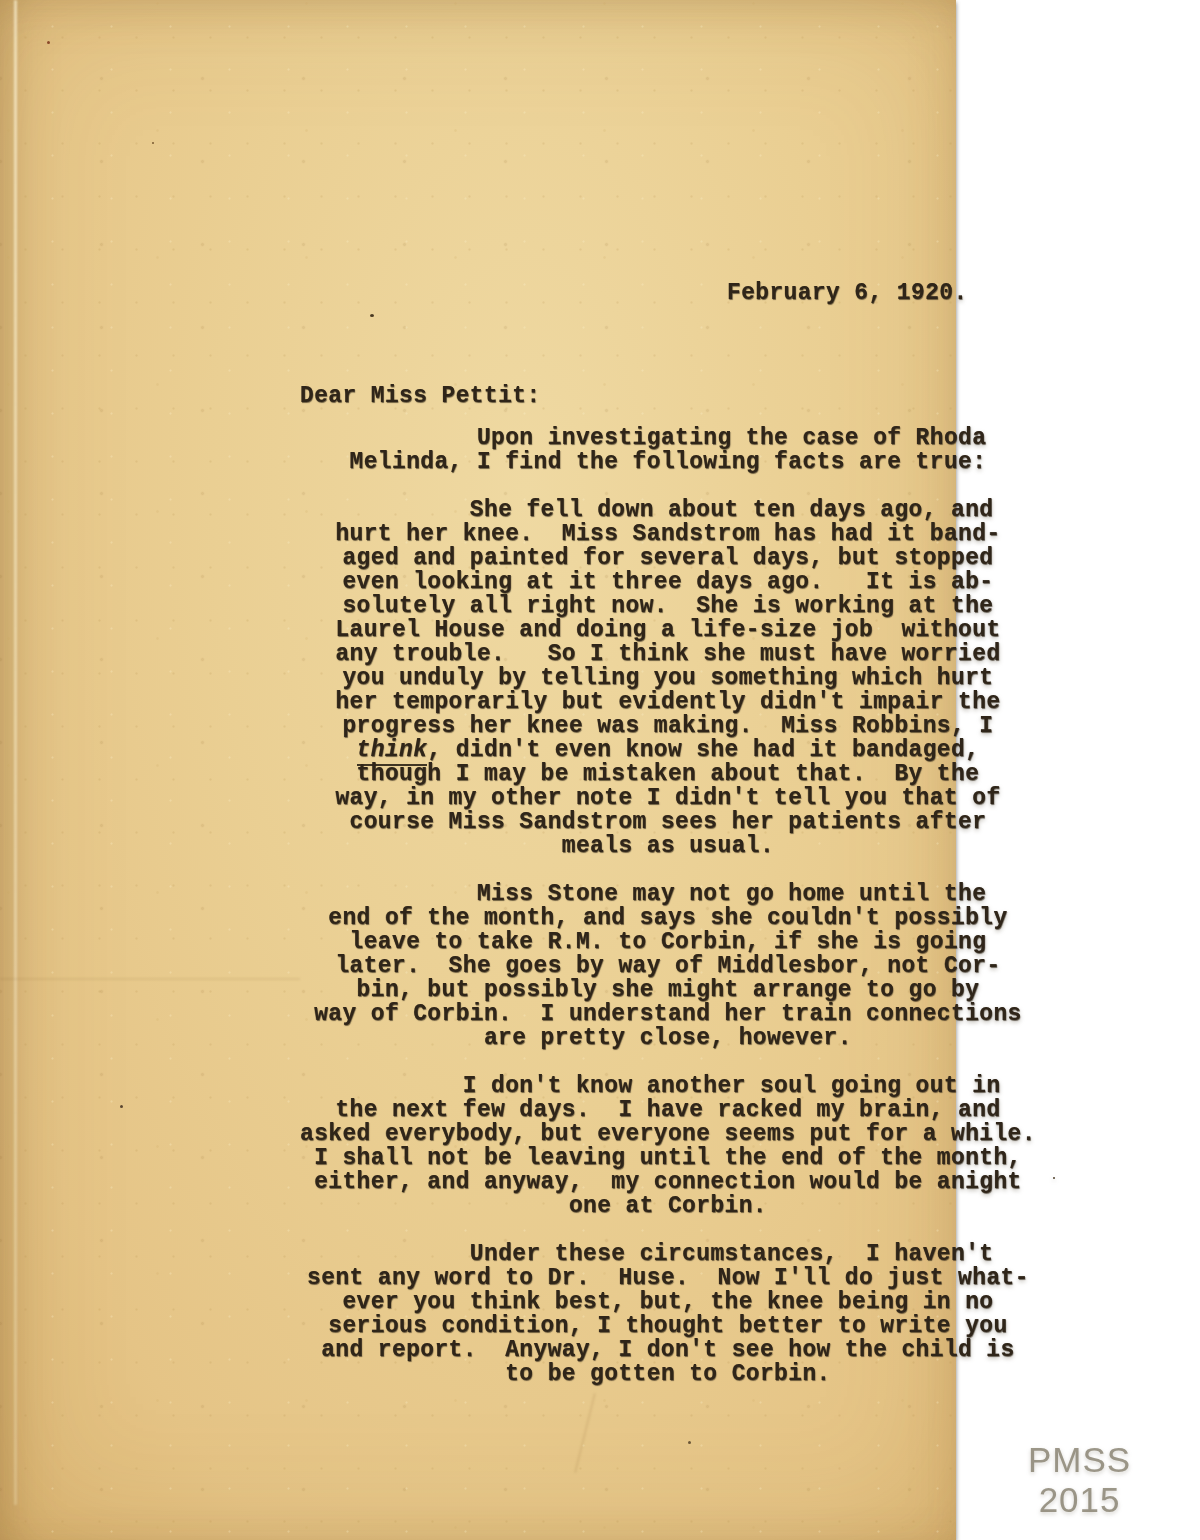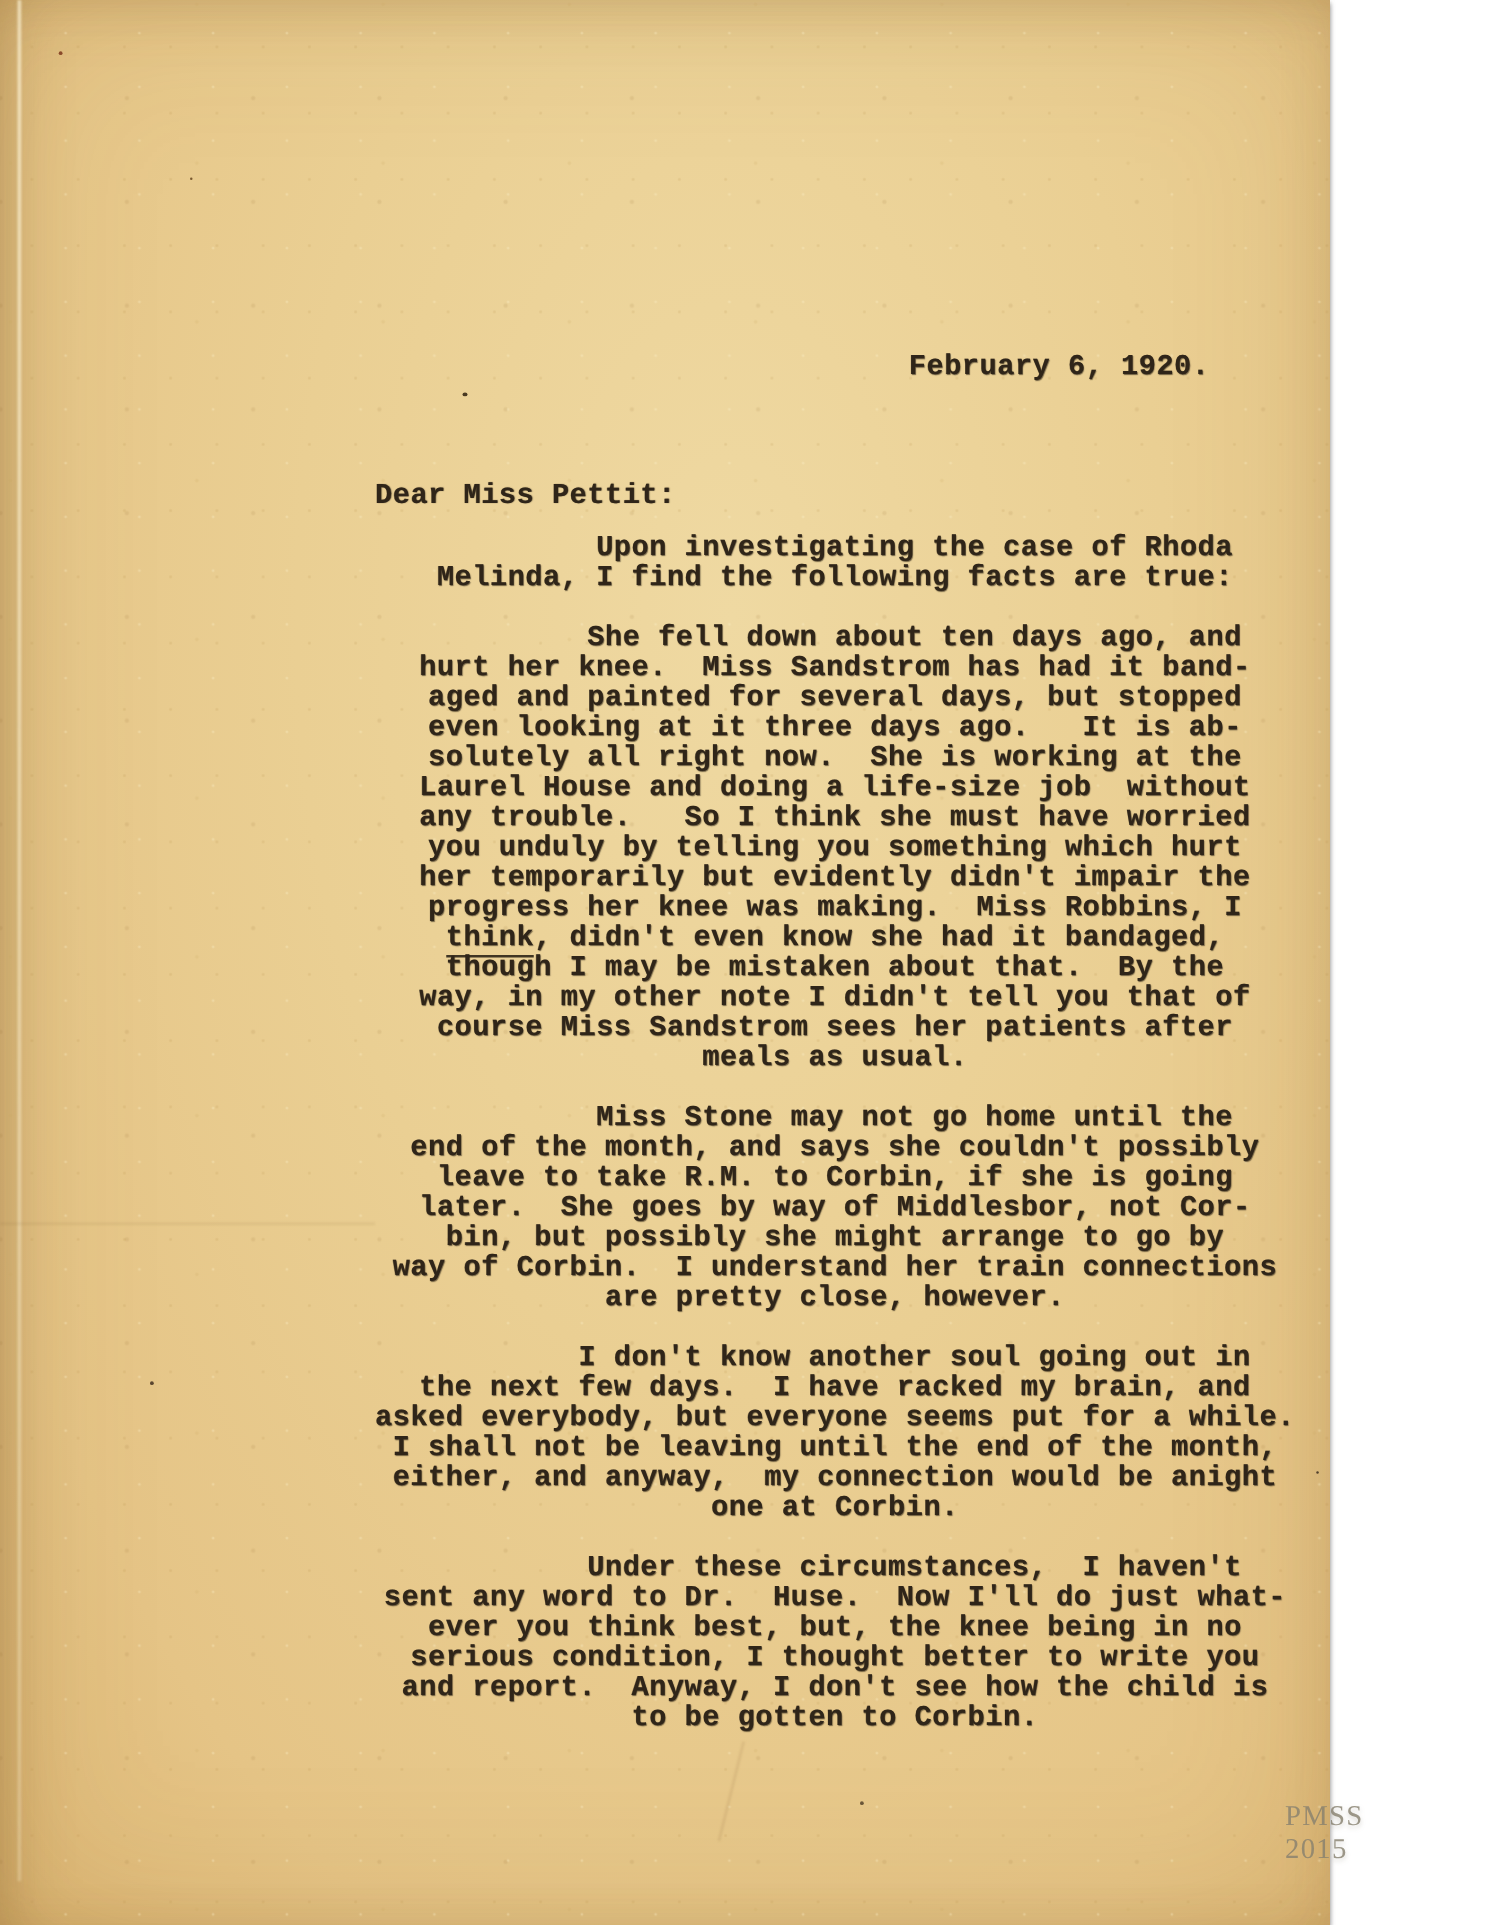--- a/index.html
+++ b/index.html
@@ -6,21 +6,21 @@
     margin: 0;
     padding: 0;
     width: 1200px;
     height: 1540px;
     overflow: hidden;
     background: #ffffff;
     font-family: "Liberation Mono", monospace;
   }
   .stage {
     position: relative;
-    width: 1064px;
+    width: 956px;
     height: 1540px;
     background: #ffffff;
   }
   
   .fiber {
     position: absolute;
     inset: 0;
     background: #e9d7a9;
     clip-path: polygon(0 0, 1200 0, 1200 1484, 1180 1487, 1155 1480, 1130 1493,
       1100 1485, 1070 1495, 1045 1526, 1010 1514, 975 1508, 940 1500, 905 1510,
@@ -76,29 +76,31 @@
                  -0.3px 0 0.5px rgba(45, 35, 22, 0.35);
   }
   .date-line    { top: 281px;  left: 727px; }
   .salutation   { top: 384px;  left: 300px; text-align: right; }
   .letter-body  { top: 426px;  left: 300px; }
   .paragraph { margin: 0 0 24px 0; }
   .line { height: 24px; text-align: center; }
   .underlined {
     border-bottom: 2.5px solid rgba(45, 35, 22, 0.9);
     padding-bottom: 1px;
+    font-style: italic;
   }
   .watermark {
     position: absolute;
     top: 1440px;
     left: 1028px;
-    font-family: Liberation Serif, serif;
-    font-size: 23px;
+    font-family: Liberation Sans, sans-serif;
+    font-size: 35px;
     letter-spacing: 1px;
     color: rgba(134, 128, 110, 0.8);
+    text-align: center;
   }
   .crease-v {
     position: absolute;
     left: 14px; top: 0; width: 3px; height: 1505px;
     background: linear-gradient(rgba(255, 247, 220, 0.65),
                                 rgba(255, 247, 220, 0.25));
     filter: blur(1px);
   }
   .crease-h {
     position: absolute;

